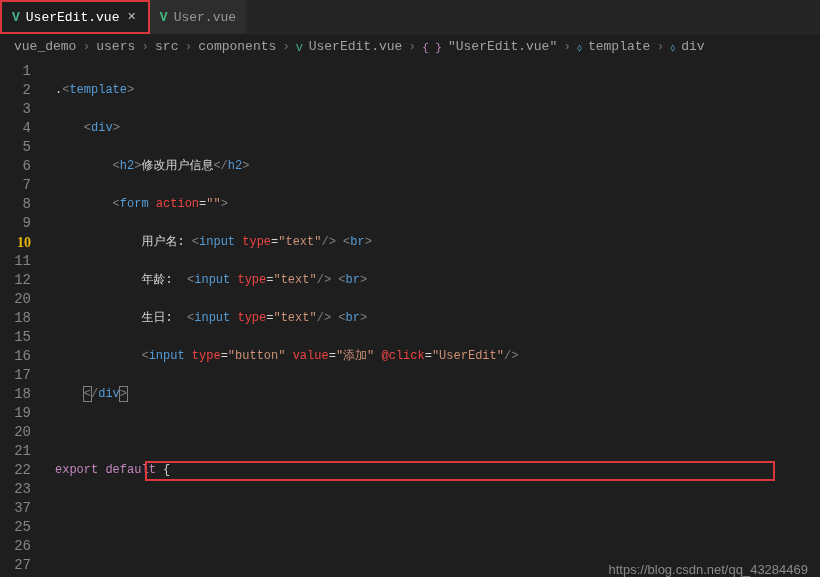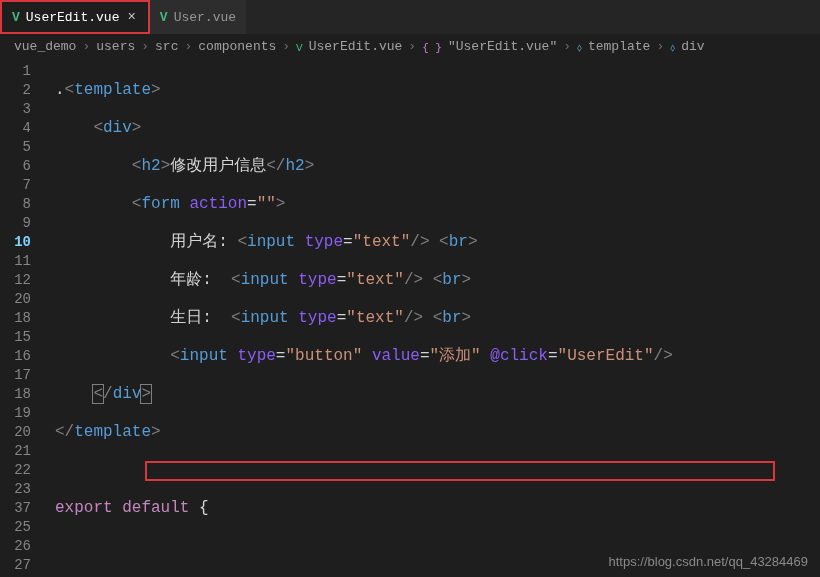--- a/index.html
+++ b/index.html
@@ -83,56 +83,57 @@
       color: #858585;
       font-size: 14px;
       line-height: 19px;
       width: 45px;
       user-select: none;
     }
     .gutter .line-num {
       padding-right: 14px;
     }
     .gutter .current {
-      color: #7dd3fc;
+      color: #eab308;
       font-weight: bold;
+      font-family: Liberation Serif, serif;
     }
     .code {
       padding: 4px 0 4px 10px;
-      font-size: 16px;
+      font-size: 12px;
       line-height: 19px;
       white-space: pre;
       flex: 1;
       position: relative;
     }
     .code-line {
       height: 19px;
     }
     .tag-punct { color: #808080; }
     .tag-name { color: #569cd6; }
-    .attr-name { color: #8b5cf6; }
+    .attr-name { color: #ef4444; }
     .attr-val { color: #ce9178; }
     .text { color: #d4d4d4; }
     .keyword { color: #c586c0; }
     .punct { color: #d4d4d4; }
     .highlight-box-line22 {
       position: absolute;
       border: 2px solid #d9363e;
       top: 403px;
       left: 100px;
       width: 630px;
       height: 20px;
       pointer-events: none;
     }
     .cursor-box {
       outline: 1px solid #7f7f7f;
     }
     .watermark {
       position: absolute;
-      bottom: 8px;
+      bottom: 0;
       right: 12px;
       color: #8a8a8a;
       font-size: 13px;
       font-family: Arial, sans-serif;
     }
   </style>
 </head>
 <body>
 
 <div class="tab-bar">
@@ -203,21 +204,20 @@
   <div class="code">
 <div class="code-line"><span class="text">.</span><span class="tag-punct">&lt;</span><span class="tag-name">template</span><span class="tag-punct">&gt;</span></div>
 <div class="code-line">    <span class="tag-punct">&lt;</span><span class="tag-name">div</span><span class="tag-punct">&gt;</span></div>
 <div class="code-line">        <span class="tag-punct">&lt;</span><span class="tag-name">h2</span><span class="tag-punct">&gt;</span><span class="text">修改用户信息</span><span class="tag-punct">&lt;/</span><span class="tag-name">h2</span><span class="tag-punct">&gt;</span></div>
 <div class="code-line">        <span class="tag-punct">&lt;</span><span class="tag-name">form</span><span class="attr-name"> action</span><span class="text">=</span><span class="attr-val">""</span><span class="tag-punct">&gt;</span></div>
 <div class="code-line">            <span class="text">用户名: </span><span class="tag-punct">&lt;</span><span class="tag-name">input</span><span class="attr-name"> type</span><span class="text">=</span><span class="attr-val">"text"</span><span class="tag-punct">/&gt; </span><span class="tag-punct">&lt;</span><span class="tag-name">br</span><span class="tag-punct">&gt;</span></div>
 <div class="code-line">            <span class="text">年龄:  </span><span class="tag-punct">&lt;</span><span class="tag-name">input</span><span class="attr-name"> type</span><span class="text">=</span><span class="attr-val">"text"</span><span class="tag-punct">/&gt; </span><span class="tag-punct">&lt;</span><span class="tag-name">br</span><span class="tag-punct">&gt;</span></div>
 <div class="code-line">            <span class="text">生日:  </span><span class="tag-punct">&lt;</span><span class="tag-name">input</span><span class="attr-name"> type</span><span class="text">=</span><span class="attr-val">"text"</span><span class="tag-punct">/&gt; </span><span class="tag-punct">&lt;</span><span class="tag-name">br</span><span class="tag-punct">&gt;</span></div>
 <div class="code-line">            <span class="tag-punct">&lt;</span><span class="tag-name">input</span><span class="attr-name"> type</span><span class="text">=</span><span class="attr-val">"button"</span><span class="attr-name"> value</span><span class="text">=</span><span class="attr-val">"添加"</span><span class="attr-name"> @click</span><span class="text">=</span><span class="attr-val">"UserEdit"</span><span class="tag-punct">/&gt;</span></div>
 <div class="code-line">    <span class="tag-punct cursor-box">&lt;</span><span class="tag-punct">/</span><span class="tag-name">div</span><span class="tag-punct cursor-box">&gt;</span></div>
-<div class="code-line"><span class="tag-punct">&lt;/</span><span class="tag-name">template</span><span class="tag-punct">&gt;</span></div>
 <div class="code-line"></div>
 <div class="code-line"><span class="keyword">export</span><span class="keyword"> default</span><span class="punct"> {</span></div>
 
 
 
 
 
 
 
 

